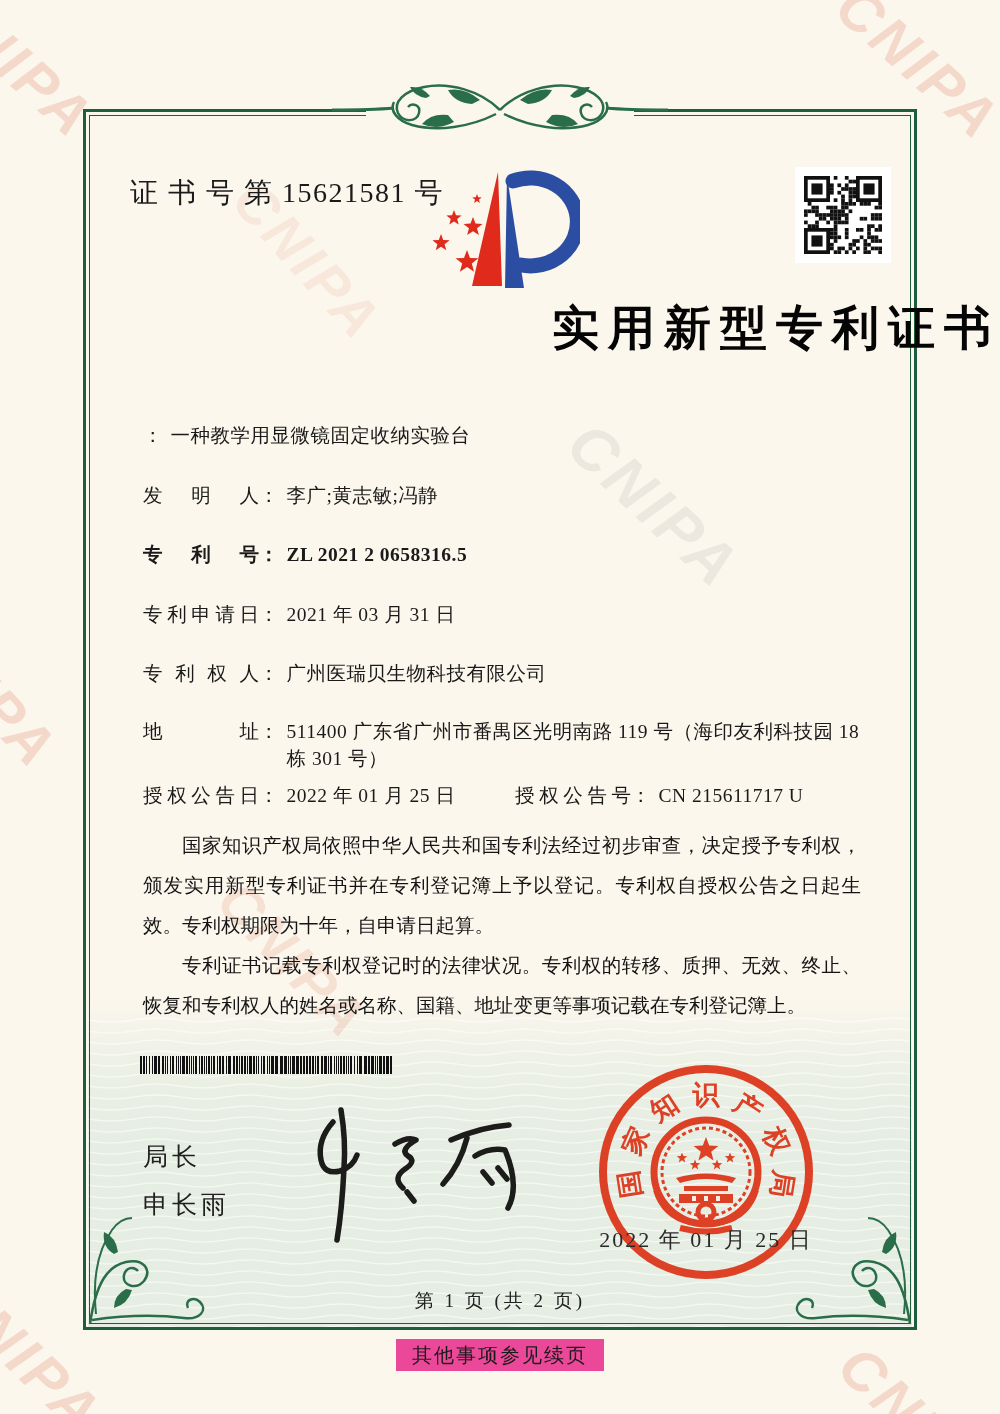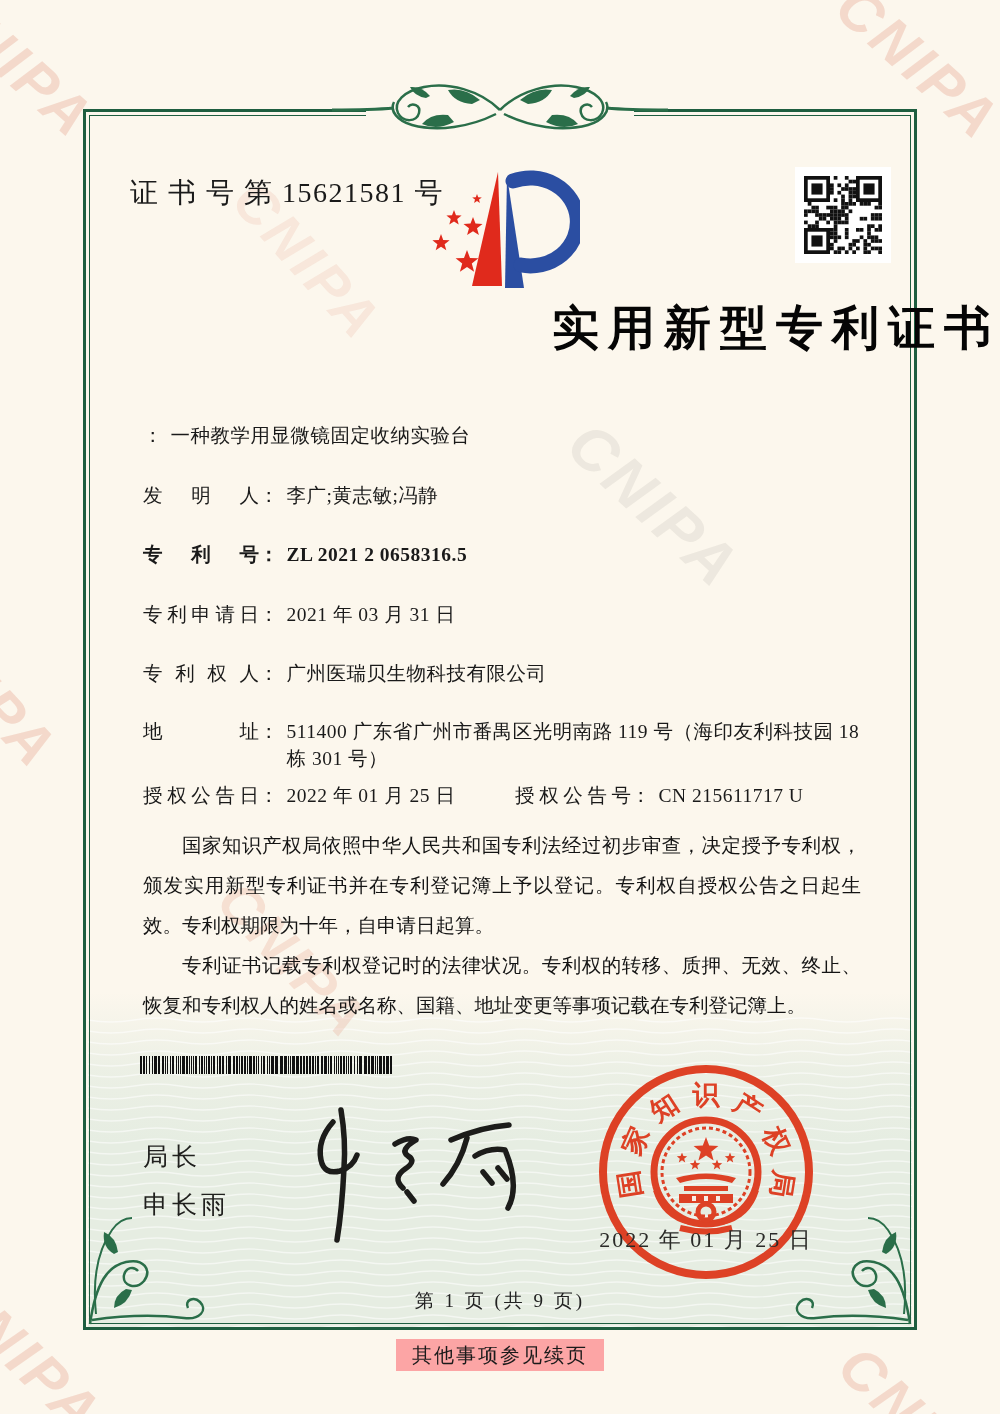--- a/index.html
+++ b/index.html
@@ -53,21 +53,21 @@
   .autograph{position:absolute;left:283px;top:1092px;z-index:6;}
   .seal{position:absolute;left:599px;top:1065px;width:214px;height:214px;z-index:5;opacity:0.93;}
   .seal-ring{position:absolute;inset:0;border:8px solid #dd3417;border-radius:50%;box-sizing:border-box;}
   .seal-char{position:absolute;left:50%;top:50%;font-size:27px;font-weight:600;color:#dd3417;
       font-family:"Liberation Serif",serif;}
   .seal-date{position:absolute;left:596px;top:1225px;width:220px;text-align:center;
       font-size:22px;letter-spacing:2px;color:#2a2a28;z-index:7;}
   .page-num{position:absolute;left:0;top:1288px;width:100%;text-align:center;font-size:19px;
       letter-spacing:3px;z-index:5;color:#222;}
   .cont-note{position:absolute;left:0;top:1342px;width:100%;text-align:center;z-index:5;}
-  .cont-note span{background:#fca5a5;padding:5px 16px;font-size:20px;letter-spacing:2px;color:#1a1a1a;}
+  .cont-note span{background:#ec4899;padding:5px 16px;font-size:20px;letter-spacing:2px;color:#1a1a1a;}
 </style>
 </head>
 <body>
 
 <div class="page">
 
   <div class="wm pink" style="left:-38px;top:-30px;font-size:58px;transform:rotate(42deg);">CNIPA</div>
   <div class="wm pink" style="left:868px;top:-28px;font-size:58px;transform:rotate(42deg);">CNIPA</div>
   <div class="wm pink" style="left:268px;top:168px;font-size:56px;transform:rotate(48deg);opacity:.55;">CNIPA</div>
   <div class="wm gray" style="left:602px;top:408px;font-size:62px;transform:rotate(43deg);">CNIPA</div>
@@ -492,18 +492,18 @@
       <rect x="-14" y="24" width="4" height="5" fill="#fbeee8"></rect>
       <rect x="-2" y="24" width="4" height="5" fill="#fbeee8"></rect>
       <rect x="10" y="24" width="4" height="5" fill="#fbeee8"></rect>
       <circle cy="40" r="8" fill="none" stroke="#dd3417" stroke-width="5"></circle>
       <path d="M-50,18 Q-42,44 -16,50 M50,18 Q42,44 16,50" fill="none" stroke="#dd3417" stroke-width="6"></path>
       <path d="M-26,56 Q0,63 26,56" fill="none" stroke="#dd3417" stroke-width="6"></path>
     </svg>
   </div>
   <div class="seal-date">2022 年 01 月 25 日</div>
 
-  <div class="page-num">第 1 页 (共 9 页)</div>
+  <div class="page-num">第 1 页 (共 2 页)</div>
   <div class="cont-note">
     <span>其他事项参见续页</span>
   </div>
 
 </div>
 
 </body></html>

